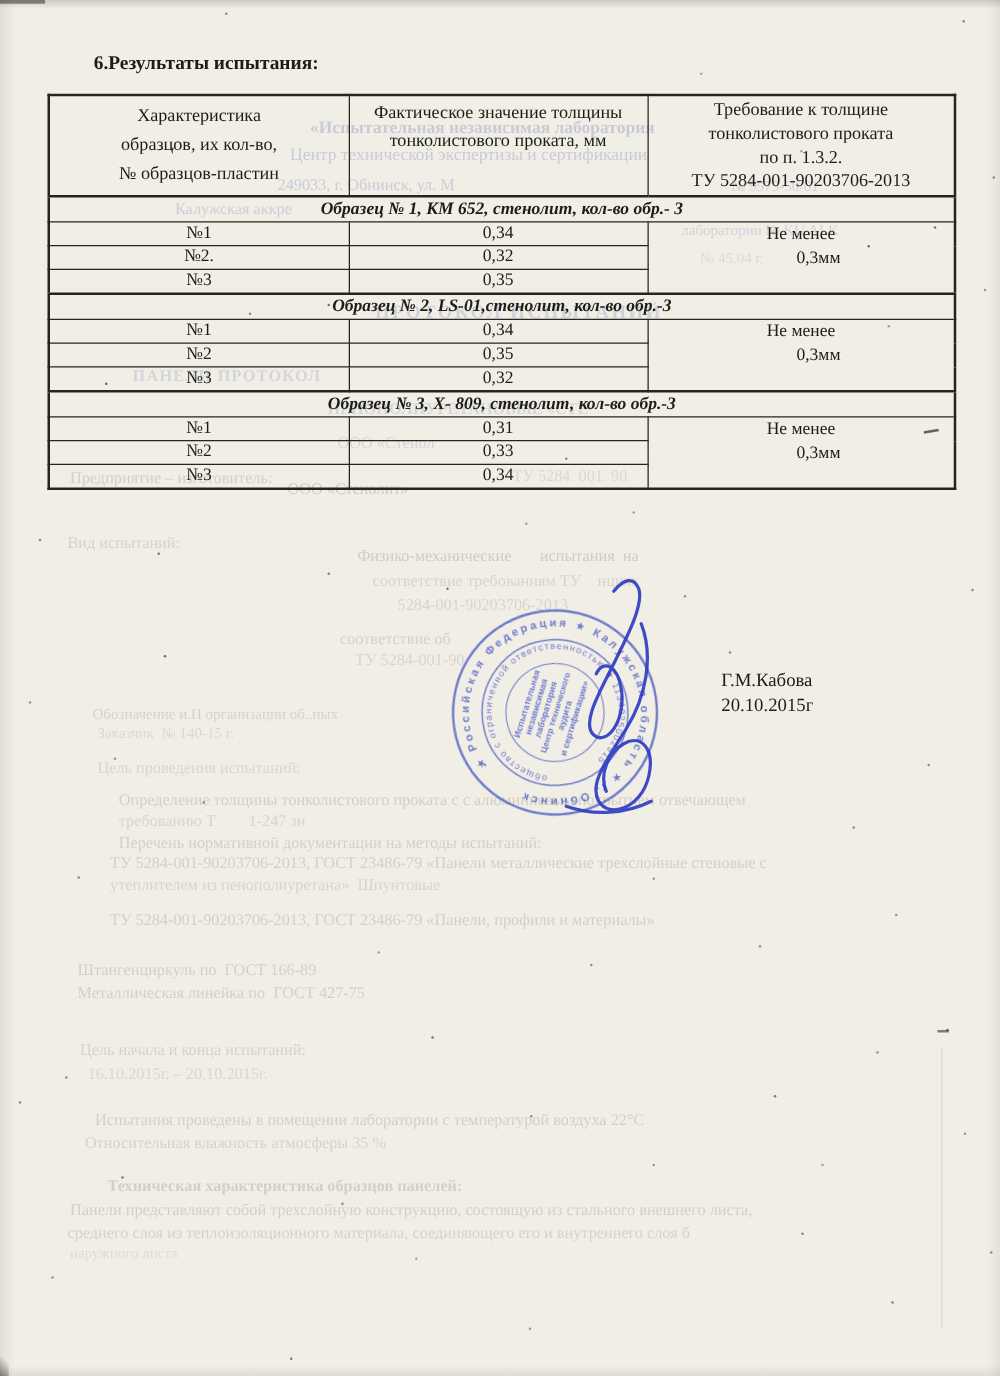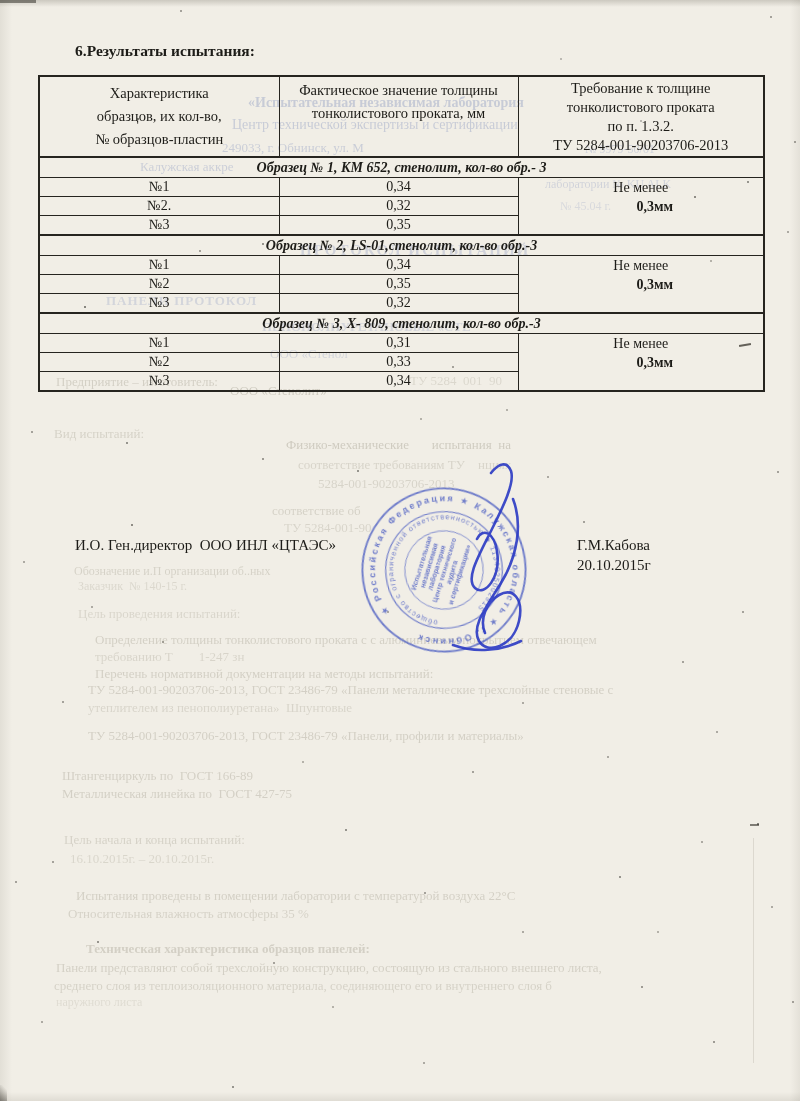--- a/index.html
+++ b/index.html
@@ -47,21 +47,21 @@
   table.results col.c1{width:240px;} table.results col.c2{width:239px;} table.results col.c3{width:246px;}
   table.results th, table.results td{border:1px solid #26241f;}
   table.results th{font-weight:normal;font-size:14.5px;text-align:center;padding:2px 3px;white-space:pre-line;border-bottom-width:2px;}
   th.h1{line-height:1.6;vertical-align:middle;}
   th.h2{line-height:1.6;vertical-align:top;padding-top:5px;height:71px;}
   th.h3{line-height:1.3;vertical-align:middle;}
   tr.group td{border-top:2px solid #26241f;font-weight:bold;font-style:italic;font-size:14px;text-align:center;height:19px;padding:0;}
   tr.data td{height:18px;font-size:14px;text-align:center;padding:0;}
   td.req{vertical-align:top;padding-top:0;}
   td.req .rq{line-height:19px;font-size:14px;text-align:center;}
-  td.req .rq.b{font-weight:bold;padding-left:28px;}
+  td.req .rq.b{font-weight:normal;padding-left:28px;}
   .signoff-left{position:absolute;left:75px;top:537px;font-size:15px;white-space:pre;}
   .signoff-right{position:absolute;left:577px;top:535px;font-size:15px;line-height:20px;}
   
   svg.stamp{position:absolute;left:355px;top:481px;width:178px;height:178px;opacity:.78;filter:blur(.35px);transform:rotate(-8deg);}
   svg.stamp text{font-family:"Liberation Sans","DejaVu Sans",sans-serif;}
   svg.signature{position:absolute;left:395px;top:455px;width:150px;height:200px;opacity:.9;}
 </style>
 </head>
 <body>
 
@@ -194,21 +194,20 @@
         <td>№2</td>
         <td>0,33</td>
       </tr>
       <tr class="data">
         <td>№3</td>
         <td>0,34</td>
       </tr>
     </tbody>
   </table>
 
-  <div class="signoff-left">И.О. Ген.директор  ООО ИНЛ «ЦТАЭС»</div>
   <div class="signoff-right">
     <div>Г.М.Кабова</div>
     <div>20.10.2015г</div>
   </div>
 
   <svg class="stamp" viewBox="0 0 168 168">
     <defs>
       <path id="tp-outer" d="M27.7,116.5 A65,65 0 0 1 140.3,51.5 A65,65 0 0 1 27.7,116.5"></path>
       <path id="tp-inner" d="M71.6,130.4 A48,48 0 0 1 96.4,37.6 A48,48 0 0 1 71.6,130.4"></path>
     </defs>

